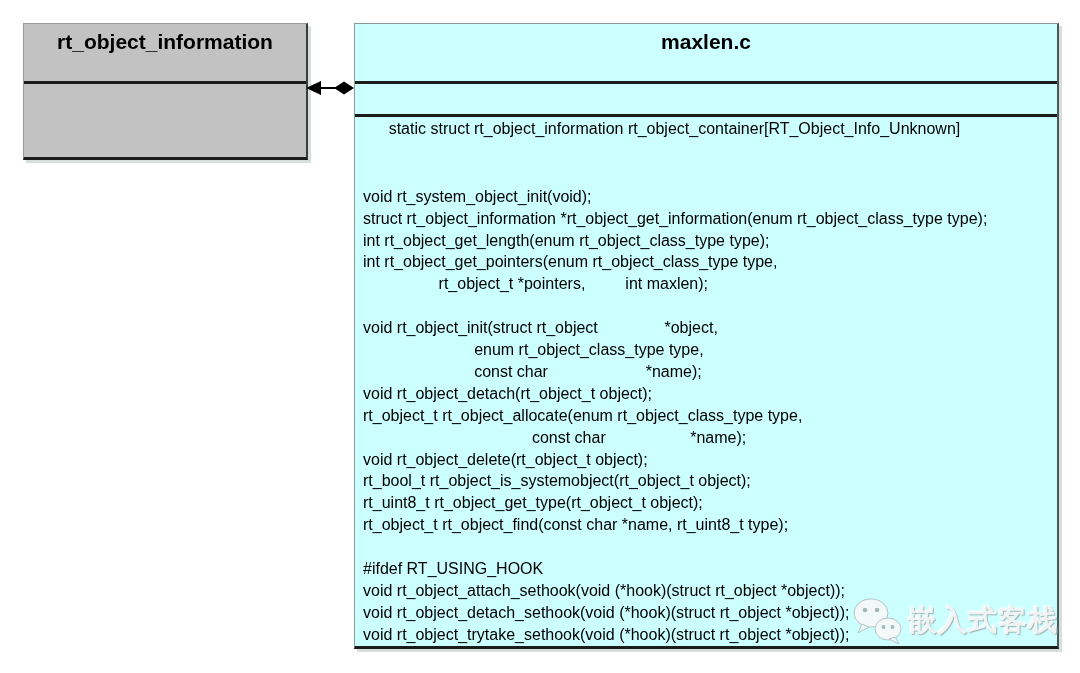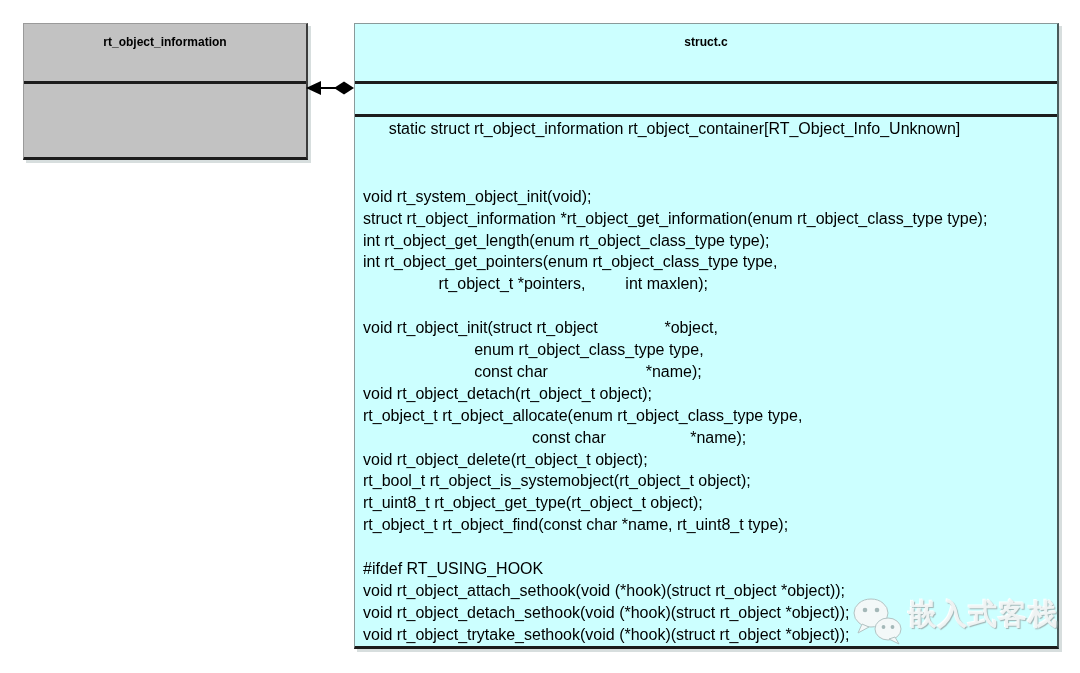--- a/index.html
+++ b/index.html
@@ -25,21 +25,21 @@
     background:var(--struct_fill,#c2c2c2);
     border-color:#9a9a9a #3c3c3c #1c1c1c #9a9a9a;
   }
   .subsystem-box {
     left:354px; top:23px; width:705px; height:626px;
     background:var(--subsystem_fill,#ccffff);
   }
   .box-header {
     padding-top:7px; height:57px;
     text-align:center;
-    font-weight:bold; font-size:12px; line-height:22px;
+    font-weight:bold; font-size:21px; line-height:22px;
   }
   .divider-top { border-top:3px solid #1c1c1c; }
   .code { font-size:16px; white-space:pre; }
   .struct-fields {
     padding:6px 0 0 8px;
     line-height:22px;
   }
   .static-row {
     border-top:3px solid #1c1c1c;
     border-bottom:3px solid #1c1c1c;
@@ -47,21 +47,21 @@
     padding-left:7px;
   }
   .code-body {
     padding:3px 8px 0 8px;
     line-height:21.9px;
   }
   .code-line { min-height:21.9px; }
   .connector { position:absolute; left:305px; top:78px; }
   .watermark {
     position:absolute; left:851px; top:595px;
-    display:flex; align-items:flex-start; gap:5px;
+    display:flex; align-items:center; gap:5px;
     z-index:5;
   }
   .watermark-text {
     font-size:29px; font-weight:bold; letter-spacing:1px;
     color:rgba(242,246,246,0.95);
     text-shadow:1px 1px 1px #9fb4b4, -1px -1px 0 rgba(255,255,255,0.9);
     white-space:nowrap;
   }
 </style>
 </head>
@@ -79,21 +79,21 @@
   </section>
 
   <svg class="connector" width="50" height="20" viewBox="0 0 50 20">
     <line x1="8" y1="10" x2="34" y2="10" stroke="#000" stroke-width="2"></line>
     <polygon points="1,10 16,3 16,17" fill="#000"></polygon>
     <polygon points="29,10 39,3.5 49,10 39,16.5" fill="#000"></polygon>
   </svg>
 
   <section class="box subsystem-box">
     <div class="box-header">
-      <div>struct.c</div>
+      <div>maxlen.c</div>
     </div>
     <div class="static-row code">
       <span>static struct rt_object_information rt_object_container[RT_Object_Info_Unknown]</span>
     </div>
     <div class="code-body code">
       
     <div class="code-line">void rt_system_object_init(void);</div><div class="code-line">struct rt_object_information *rt_object_get_information(enum rt_object_class_type type);</div><div class="code-line">int rt_object_get_length(enum rt_object_class_type type);</div><div class="code-line">int rt_object_get_pointers(enum rt_object_class_type type,</div><div class="code-line">                 rt_object_t *pointers,         int maxlen);</div><div class="code-line"></div><div class="code-line">void rt_object_init(struct rt_object               *object,</div><div class="code-line">                         enum rt_object_class_type type,</div><div class="code-line">                         const char                      *name);</div><div class="code-line">void rt_object_detach(rt_object_t object);</div><div class="code-line">rt_object_t rt_object_allocate(enum rt_object_class_type type,</div><div class="code-line">                                      const char                   *name);</div><div class="code-line">void rt_object_delete(rt_object_t object);</div><div class="code-line">rt_bool_t rt_object_is_systemobject(rt_object_t object);</div><div class="code-line">rt_uint8_t rt_object_get_type(rt_object_t object);</div><div class="code-line">rt_object_t rt_object_find(const char *name, rt_uint8_t type);</div><div class="code-line"></div><div class="code-line">#ifdef RT_USING_HOOK</div><div class="code-line">void rt_object_attach_sethook(void (*hook)(struct rt_object *object));</div><div class="code-line">void rt_object_detach_sethook(void (*hook)(struct rt_object *object));</div><div class="code-line">void rt_object_trytake_sethook(void (*hook)(struct rt_object *object));</div><div class="code-line">void rt_object_take_sethook(void (*hook)(struct rt_object *object));</div></div>
   </section>
 
   <div class="watermark">

